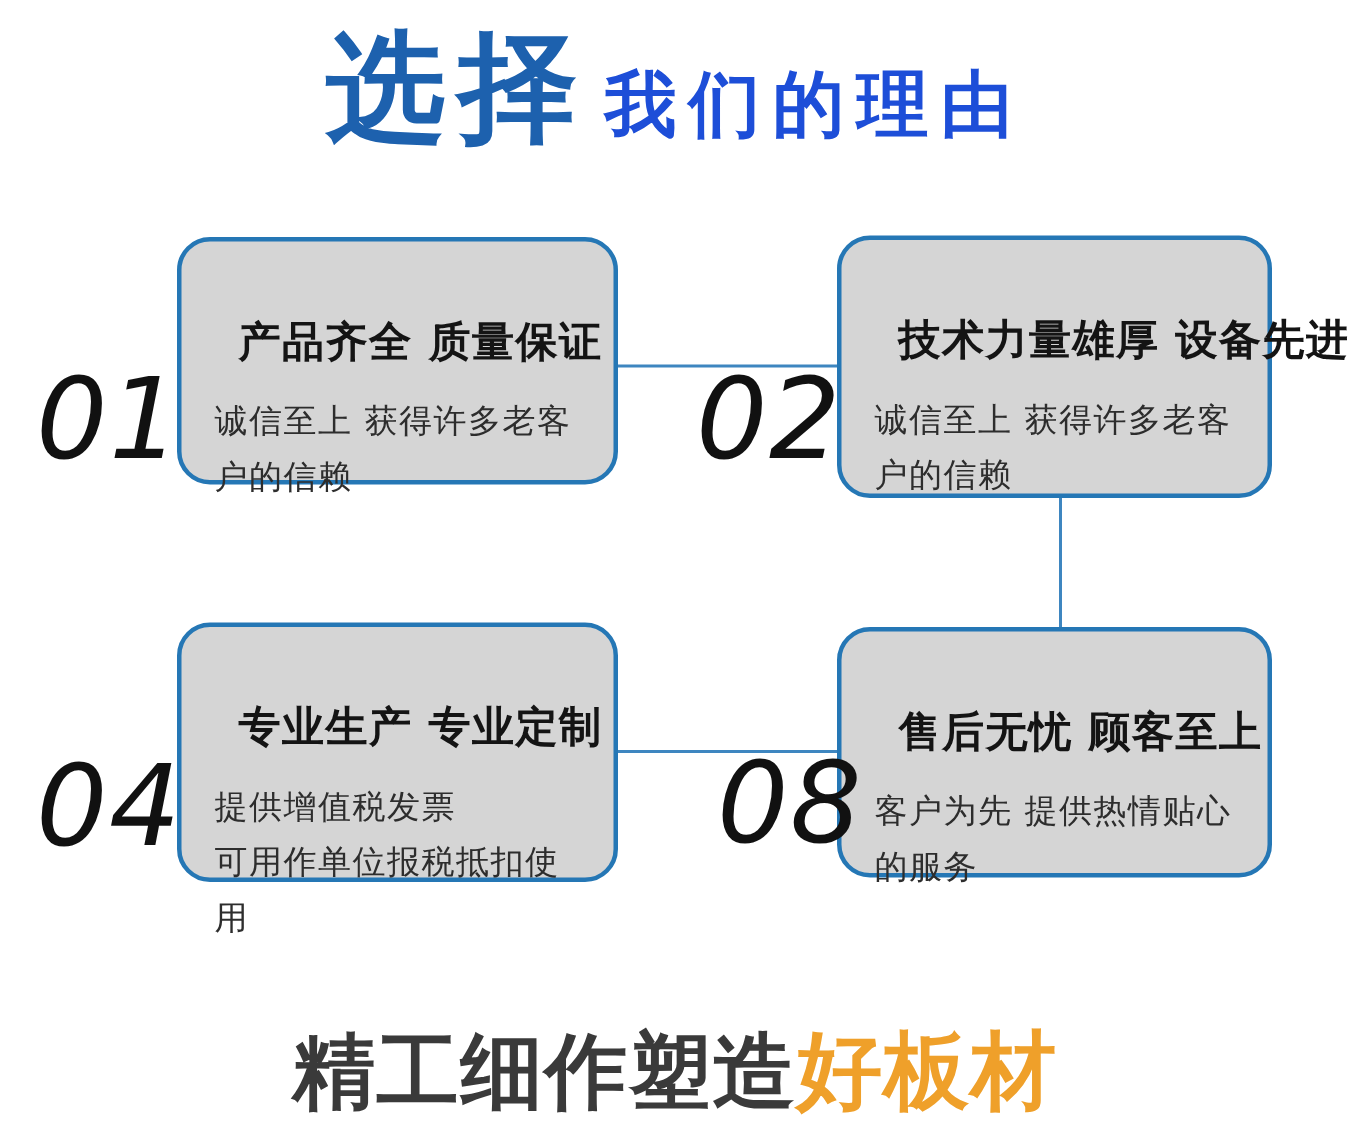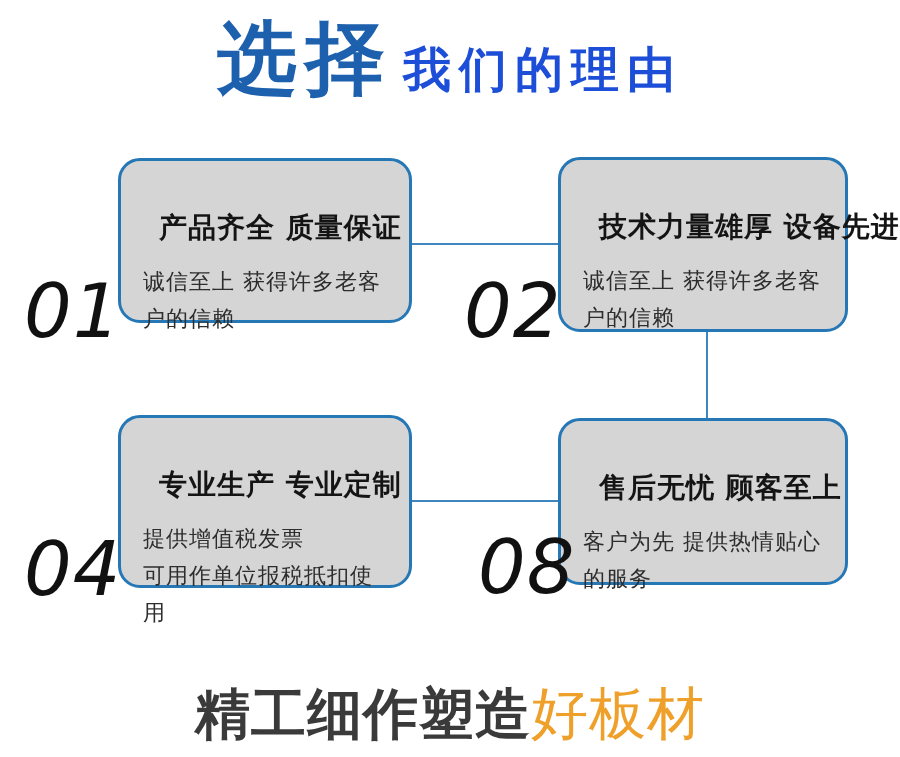--- a/index.html
+++ b/index.html
@@ -76,21 +76,20 @@
 
   
   .step-num {
     position: absolute;
     font-style: italic;
     font-weight: 500;
     font-size: 75px;
     line-height: 1;
     color: #111111;
     letter-spacing: 1px;
-    margin-top: 32px;
   }
   .num-01 { left: 24px;  top: 242px; }
   .num-02 { left: 464px; top: 242px; }
   .num-04 { left: 24px;  top: 500px; }
   .num-03 { left: 478px; top: 498px; }
 
   
   .connector { position: absolute; background: #3e86c0; }
   .conn-h-top    { left: 412px; top: 243px; width: 146px; height: 2px; }
   .conn-v-right  { left: 706px; top: 331px; width: 2px;  height: 88px; }
@@ -106,21 +105,21 @@
     white-space: nowrap;
   }
   .footer-normal {
     font-size: 55px;
     font-weight: 600;
     color: #3a3a3a;
     letter-spacing: 1px;
   }
   .footer-highlight {
     font-size: 57px;
-    font-weight: 400;
+    font-weight: 700;
     color: #efa02a;
     letter-spacing: 1px;
   }
 </style>
 </head>
 <body>
 
 <div class="stage">
 
   <div class="title-row">

